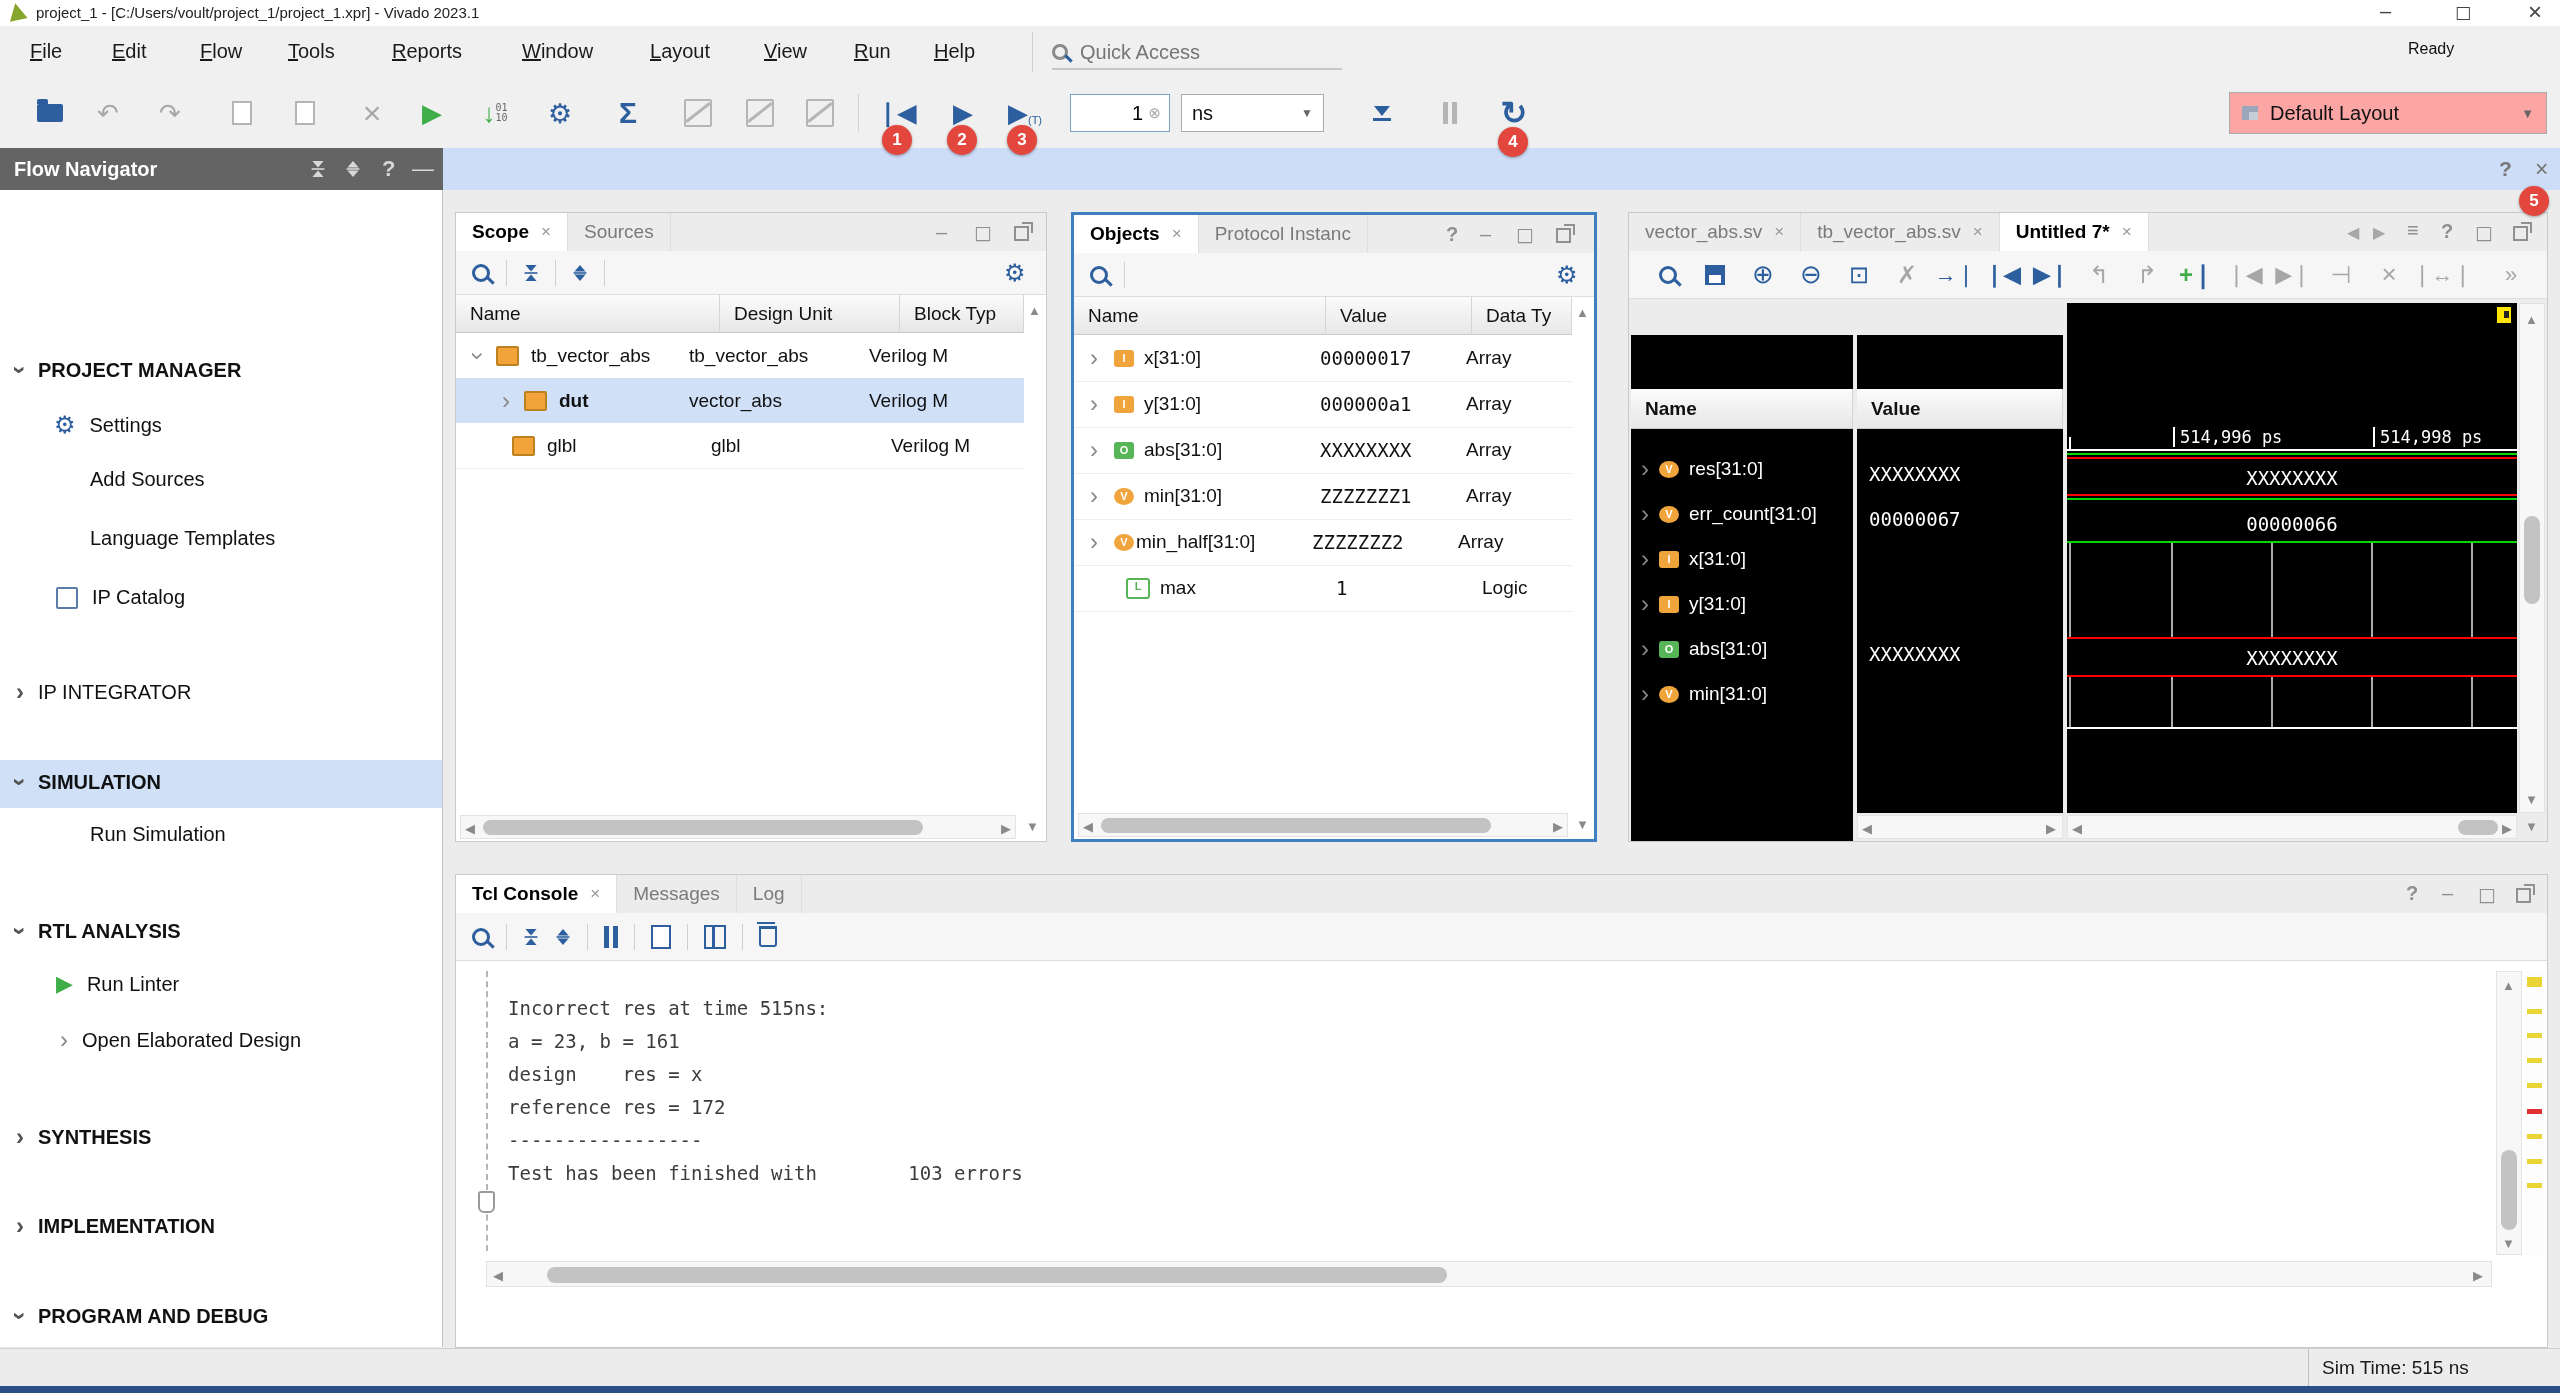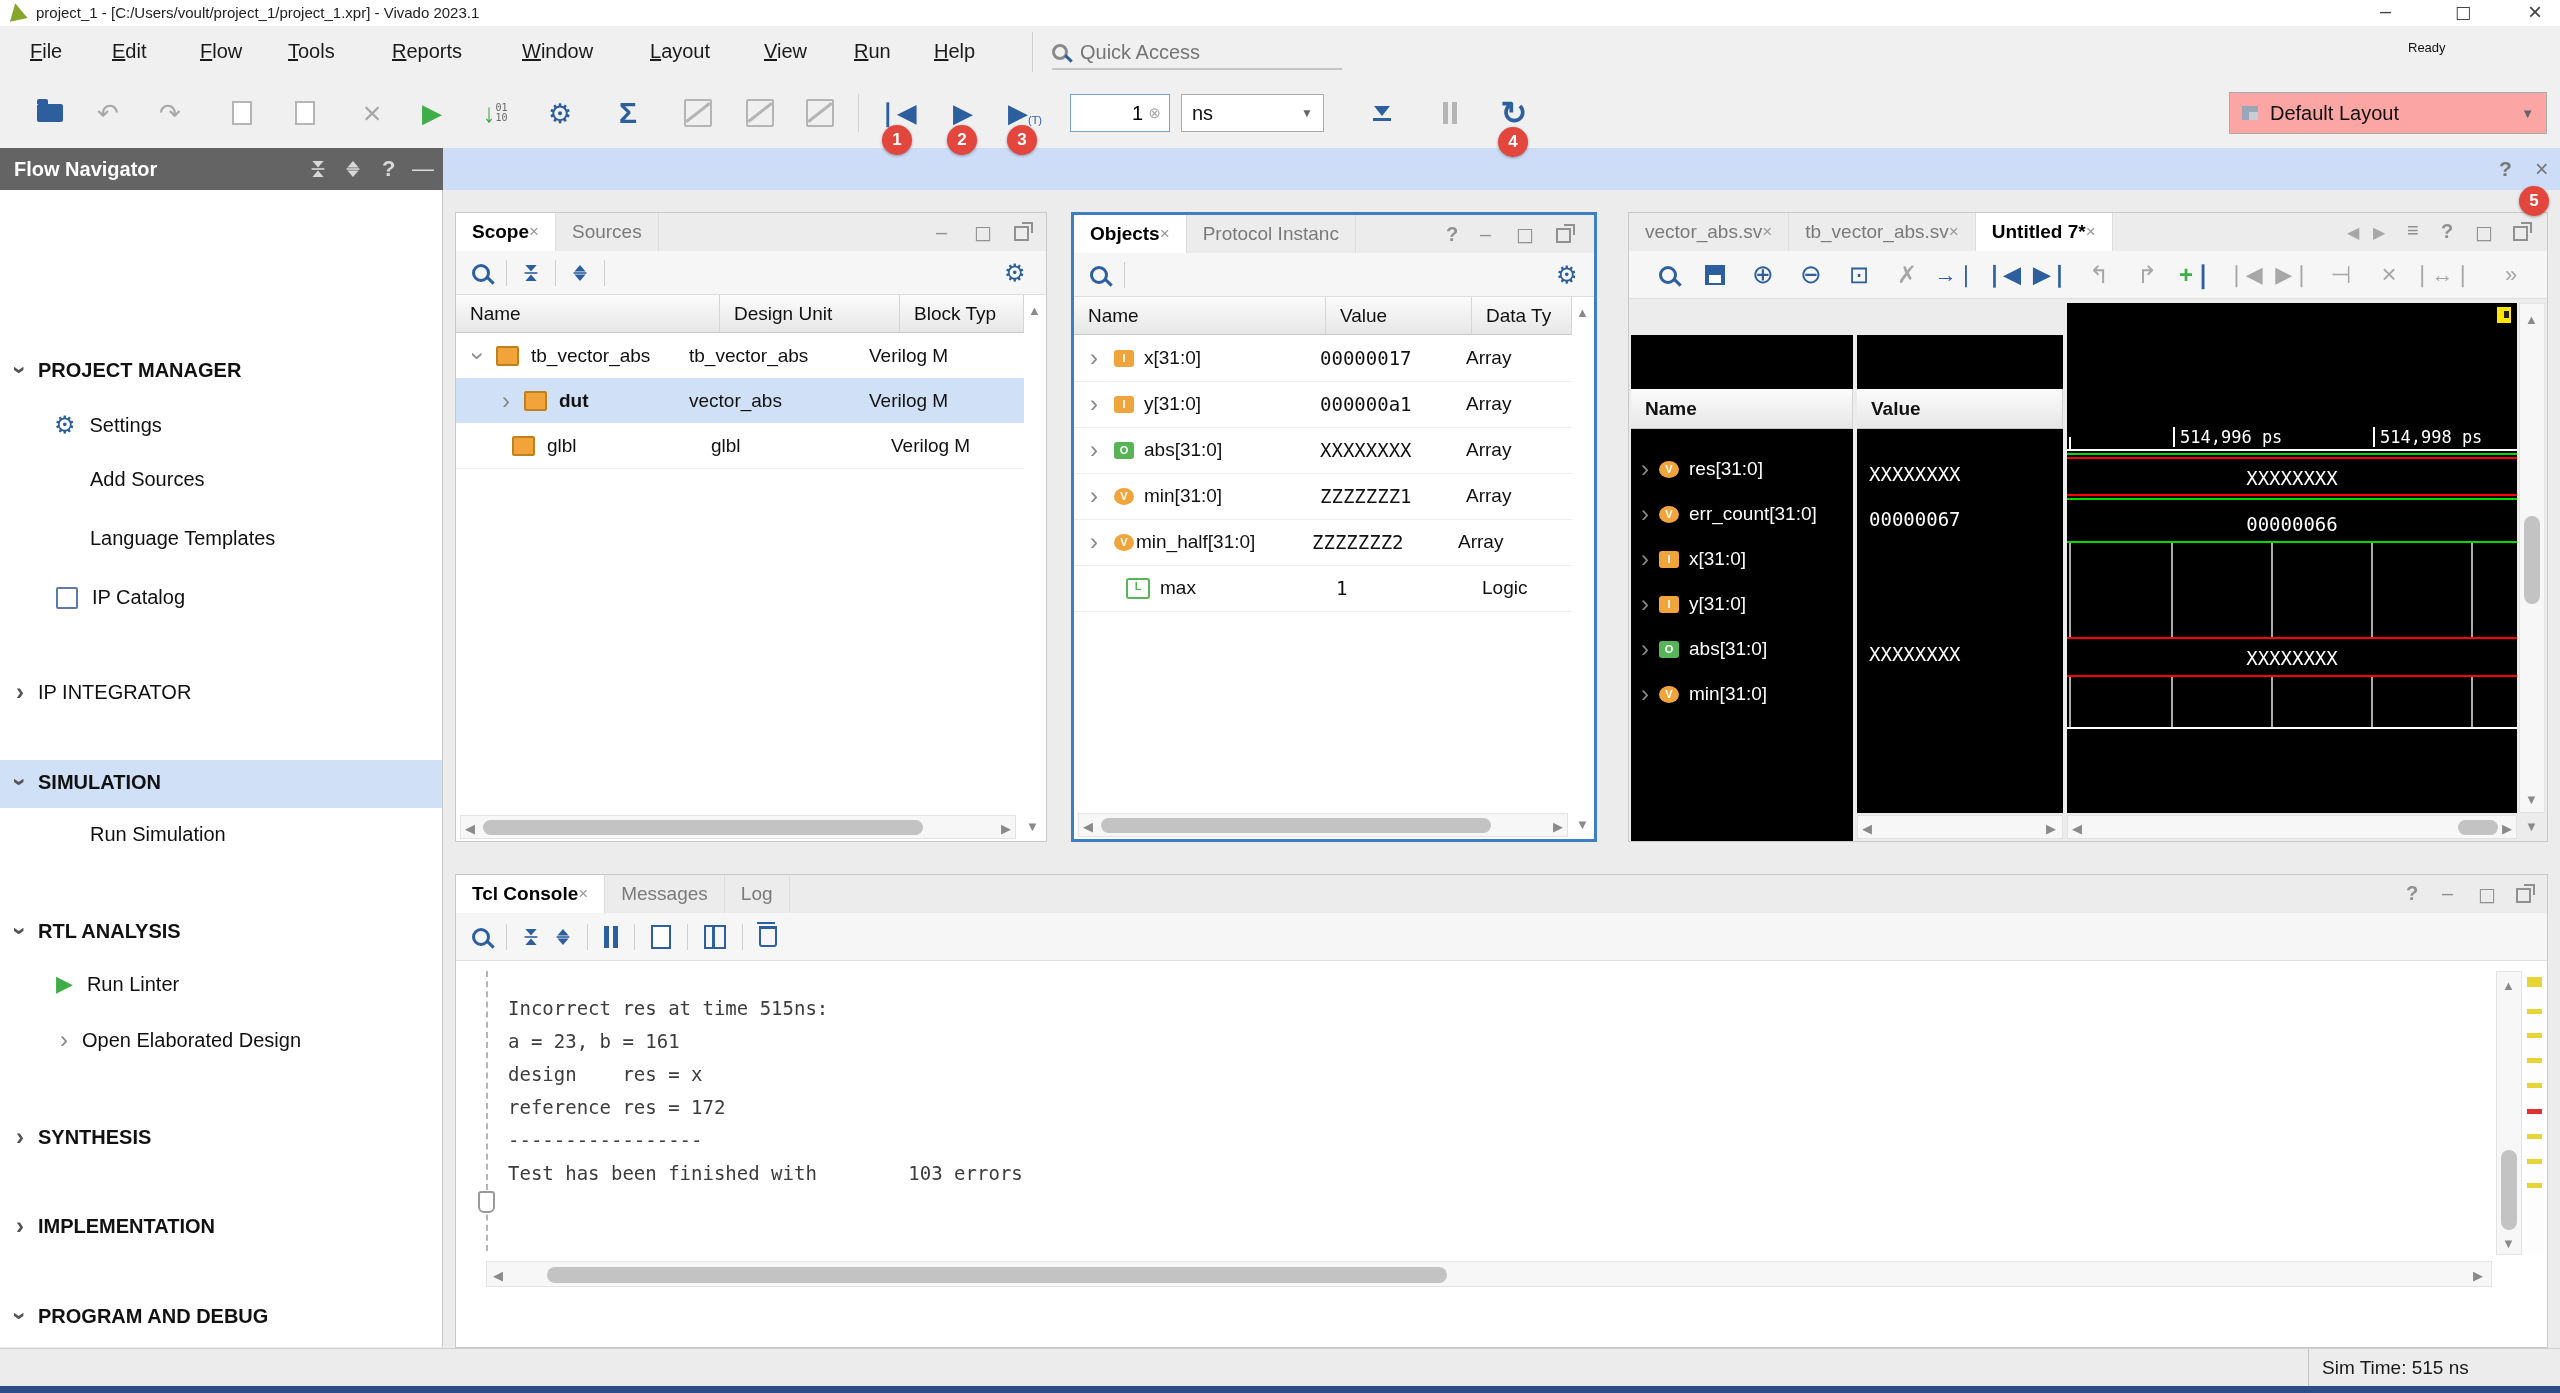--- a/index.html
+++ b/index.html
@@ -49,21 +49,21 @@
   .badge{position:absolute;width:30px;height:30px;border-radius:50%;background:#e2463d;color:#fff;
          font-weight:bold;font-size:17px;display:flex;align-items:center;justify-content:center;z-index:50;box-shadow:0 1px 3px rgba(0,0,0,.35)}
   
   .fn-item{position:absolute;font-size:20px;display:flex;align-items:center;gap:14px}
   .fn-sect{font-weight:bold}
   .chev{color:#555;font-size:24px;font-weight:bold;line-height:1;display:inline-block}
   .chev.exp{transform:rotate(90deg)}
   .chev.lt2{color:#888;font-weight:normal}
   
   .tabbar{position:absolute;background:#ececec;border-bottom:1px solid #d0d0d0;display:flex;align-items:stretch}
-  .tab{padding:8px 16px;display:flex;align-items:center;font-size:19px;color:#7a7a7a;border-right:1px solid #ddd;white-space:nowrap;overflow:hidden}
+  .tab{padding:8px 16px;display:flex;align-items:center;font-size:19px;color:#7a7a7a;gap:12px;border-right:1px solid #ddd;white-space:nowrap;overflow:hidden}
   .tab.active{background:#fff;color:#000;font-weight:bold}
   .tabx{color:#999;font-size:17px;font-weight:normal}
   .panel{position:absolute;background:#fff;border:1px solid #c9c9c9;box-sizing:border-box}
   .ptool{position:absolute;background:#f6f6f6;border-bottom:1px solid #dedede;display:flex;align-items:center;gap:16px;padding-left:16px;box-sizing:border-box}
   .psep{width:1px;height:26px;background:#cfcfcf}
   .th{position:absolute;background:linear-gradient(#fbfbfb,#e7e7e7);border-bottom:1px solid #c9c9c9;border-right:1px solid #d5d5d5;
       display:flex;align-items:center;font-size:19px;padding-left:14px;box-sizing:border-box}
   .trow{position:absolute;display:flex;align-items:center;font-size:19px;color:#111}
   .mono{font-family:"DejaVu Sans Mono",monospace}
   .sig{width:20px;height:17px;border-radius:3px;color:#fff;font:bold 11px/17px "Liberation Sans",sans-serif;text-align:center;flex:none}
@@ -100,21 +100,21 @@
   <span class="menu-item" style="left:522px">Window</span>
   <span class="menu-item" style="left:650px">Layout</span>
   <span class="menu-item" style="left:764px">View</span>
   <span class="menu-item" style="left:854px">Run</span>
   <span class="menu-item" style="left:934px">Help</span>
   <div class="abs" style="left:1032px;top:6px;width:1px;height:40px;background:#cfcfcf"></div>
   <div class="abs" style="left:1052px;top:10px;width:290px;height:32px;border-bottom:2px solid #c6c6c6;display:flex;align-items:center;gap:10px">
     <span class="mag sm" style="border-color:#8a8a8a"></span>
     <input style="border: none; outline: none; background: transparent; font-size: 20px; color: rgb(153, 153, 153); width: 230px; font-family: &quot;Liberation Sans&quot;, sans-serif;" placeholder="Quick Access">
   </div>
-  <span class="abs" style="left:2408px;top:14px;font-size:13px">Ready</span>
+  <span class="abs" style="left:2408px;top:14px;font-size:16px">Ready</span>
 </div>
 
 <div class="abs toolbar">
   <span class="tico" style="left:30px;width:40px">
       <span class="folder"></span>
     </span>
   <span class="tico gray" style="left:88px;width:40px;font-size:26px">↶</span>
   <span class="tico gray" style="left:150px;width:40px;font-size:26px">↷</span>
   <span class="tico" style="left:222px;width:40px">
       <span class="doc"></span>

